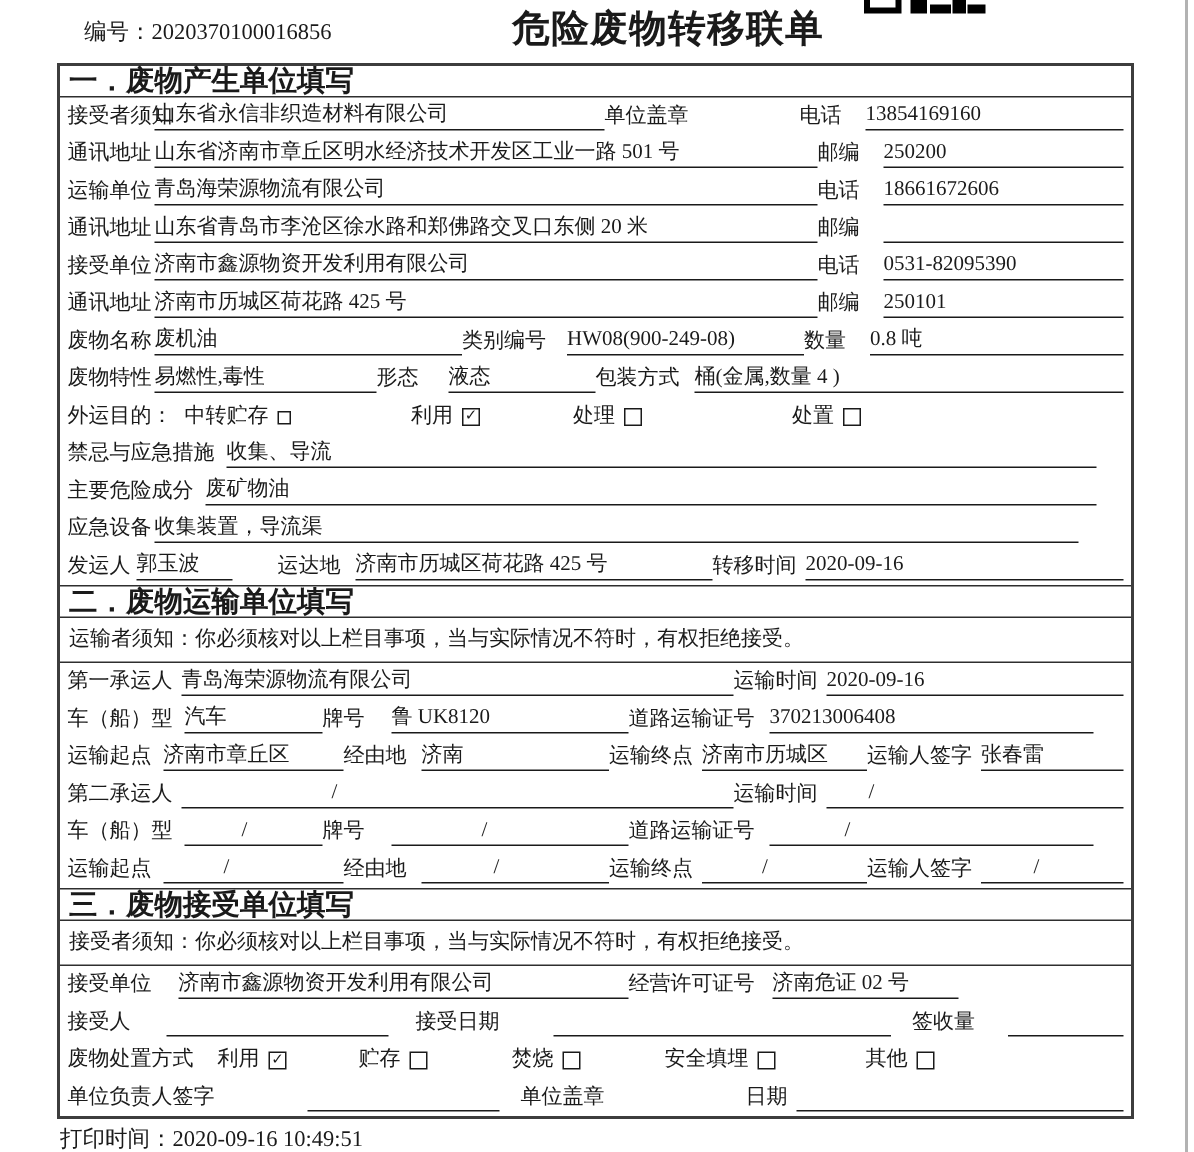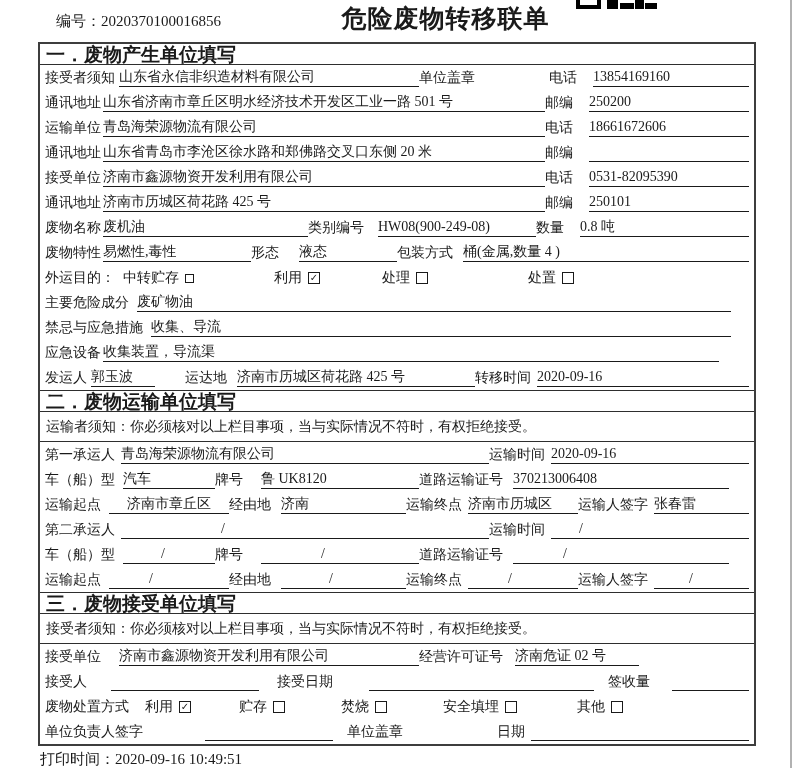--- a/index.html
+++ b/index.html
@@ -56,21 +56,21 @@
     <div class="q3"></div>
     <div class="q4"></div>
     <div class="q5"></div>
   </div>
 
   <div class="form-table">
       <div class="section">
         <div class="section-header">一．废物产生单位填写</div>
         <div class="row">
           <span class="lbl" style="width: 58px;">接受者须知</span>
-          <span class="val" style="width: 300px; margin-left: 16px;">山东省永信非织造材料有限公司</span>
+          <span class="val" style="width: 300px;">山东省永信非织造材料有限公司</span>
           <span class="lbl" style="width: 130px;">单位盖章</span>
           <span class="lbl" style="width: 44px;">电话</span>
           <span class="val fill">13854169160</span>
         </div>
         <div class="row">
           <span class="lbl" style="width: 58px;">通讯地址</span>
           <span class="val" style="width: 442px;">山东省济南市章丘区明水经济技术开发区工业一路 501 号</span>
           <span class="lbl" style="width: 44px;">邮编</span>
           <span class="val fill">250200</span>
         </div>
@@ -122,26 +122,26 @@
           <span class="lbl">利用</span>
           <span class="cb">✓</span>
           <span class="gap" style="width: 62px;"></span>
           <span class="lbl">处理</span>
           <span class="cb"></span>
           <span class="gap" style="width: 100px;"></span>
           <span class="lbl">处置</span>
           <span class="cb"></span>
         </div>
         <div class="row">
+          <span class="lbl" style="width: 106px;">禁忌与应急措施</span>
+          <span class="val fill" style="margin-right: 18px;">收集、导流</span>
+        </div>
+        <div class="row">
           <span class="lbl" style="width: 92px;">主要危险成分</span>
           <span class="val fill" style="margin-right: 18px;">废矿物油</span>
-        </div>
-        <div class="row">
-          <span class="lbl" style="width: 106px;">禁忌与应急措施</span>
-          <span class="val fill" style="margin-right: 18px;">收集、导流</span>
         </div>
         <div class="row">
           <span class="lbl" style="width: 58px; font-family: Liberation Mono, monospace;">应急设备</span>
           <span class="val fill" style="margin-right: 30px;">收集装置，导流渠</span>
         </div>
         <div class="row">
           <span class="lbl" style="width: 46px;">发运人</span>
           <span class="val" style="width: 64px;">郭玉波</span>
           <span class="gap" style="width: 30px;"></span>
           <span class="lbl" style="width: 52px;">运达地</span>
@@ -162,21 +162,21 @@
         <div class="row">
           <span class="lbl" style="width: 78px;">车（船）型</span>
           <span class="val" style="width: 92px;">汽车</span>
           <span class="lbl" style="width: 46px;">牌号</span>
           <span class="val" style="width: 158px;">鲁 UK8120</span>
           <span class="lbl" style="width: 94px;">道路运输证号</span>
           <span class="val fill" style="margin-right: 20px;">370213006408</span>
         </div>
         <div class="row">
           <span class="lbl" style="width: 64px;">运输起点</span>
-          <span class="val" style="width: 120px; text-align: center;">济南市章丘区</span>
+          <span class="val" style="width: 120px;">济南市章丘区</span>
           <span class="lbl" style="width: 52px;">经由地</span>
           <span class="val" style="width: 125px;">济南</span>
           <span class="lbl" style="width: 62px;">运输终点</span>
           <span class="val" style="width: 110px;">济南市历城区</span>
           <span class="lbl" style="width: 76px;">运输人签字</span>
           <span class="val fill">张春雷</span>
         </div>
         <div class="row">
           <span class="lbl" style="width: 76px;">第二承运人</span>
           <span class="val" style="width: 368px; padding-left: 100px;">/</span>

